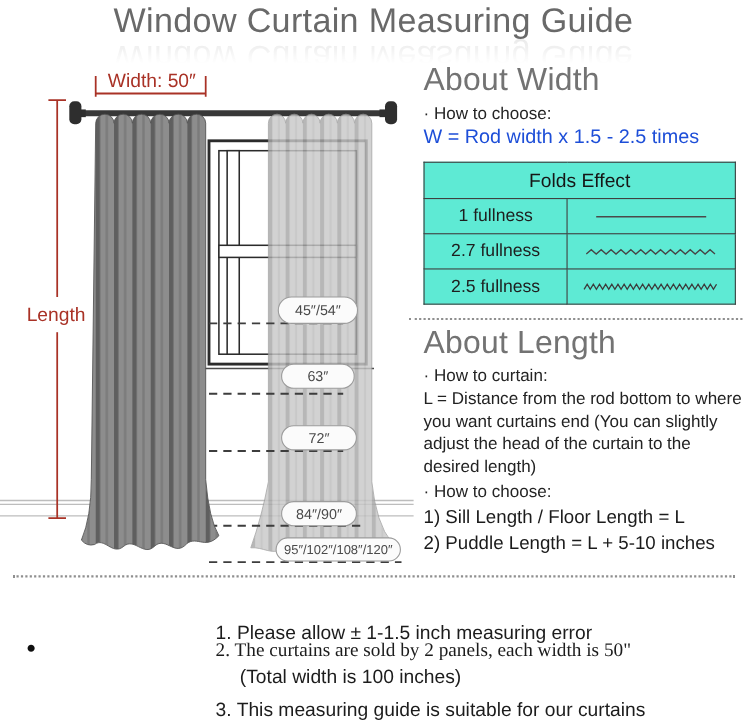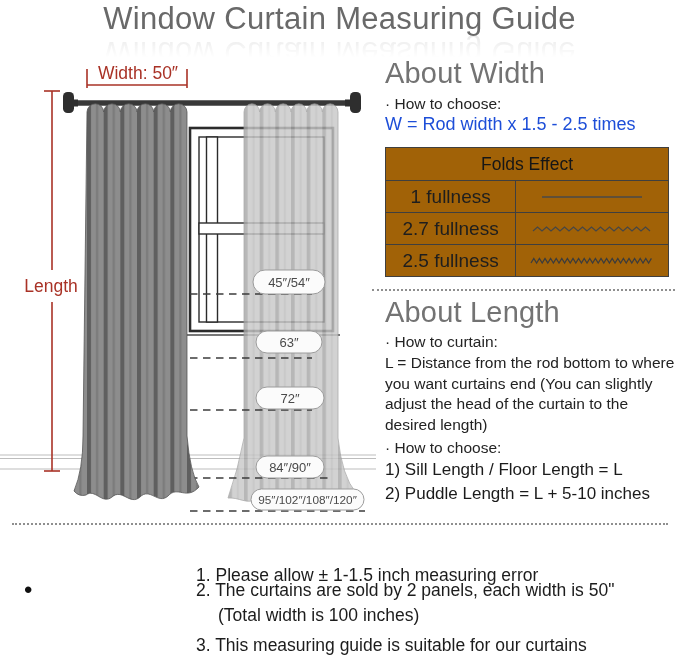--- a/index.html
+++ b/index.html
@@ -25,27 +25,27 @@
 
   
   .h2 { font-size:29px; color:#737373; letter-spacing:.2px; white-space:nowrap; }
   .bullet-line { font-size:15.5px; color:#242424; white-space:nowrap; }
   .formula { font-size:18px; color:#1d4ed8; white-space:nowrap; }
   .par { font-size:15.5px; line-height:20.5px; color:#222; }
   .rule { font-size:17px; color:#1b1b1b; white-space:nowrap; }
 
   table.folds {
     border-collapse:collapse; width:284px; table-layout:fixed;
-    background:#a16207;
+    background:#5eead4;
   }
   table.folds th, table.folds td {
     border:1.5px solid #3f3f3f; text-align:center; vertical-align:middle;
   }
   table.folds th { height:33px; font-size:17.5px; font-weight:normal; color:#161616; }
-  table.folds td { height:32px; font-size:19px; color:#1e1e1e; }
+  table.folds td { height:32px; font-size:16px; color:#1e1e1e; }
   td.pattern-cell svg { display:block; margin:0 auto; }
 
   .dotted-sep { border-top:2px dotted #8f8f8f; height:0; }
 
   
   .note-head { display:flex; align-items:center; gap:10px; color:#0f0f0f; }
   .note-head .dot { font-size:24px; line-height:1; }
   .note-head .word { font-size:41px; letter-spacing:1px; line-height:1; }
   .note-item { font-size:17.5px; color:#1c1c1c; white-space:nowrap; }
 </style>
@@ -203,15 +203,15 @@
 <div class="abs bullet-line" style="left:385px; top:439px;">· How to choose:</div>
 <div class="abs rule" style="left:385px; top:460px;">1)  Sill Length / Floor Length = L</div>
 <div class="abs rule" style="left:385px; top:484px;">2)  Puddle Length = L + 5-10 inches</div>
 
 <div class="abs dotted-sep" style="left:12px; top:523px; width:656px;"></div>
 
 <div class="abs note-head" style="left:24px; top:578px;">
   <span class="dot">•</span>
 </div>
 <div class="abs note-item" style="left:196px; top:549px;margin-top:16px;">1. Please allow ± 1-1.5 inch measuring error</div>
-<div class="abs note-item" style="left:196px; top:580px;">2. The curtains are sold by 2 panels, each width is 50"</div>
+<div class="abs note-item" style="left:196px; top:580px;font-family:Liberation Serif, serif;">2. The curtains are sold by 2 panels, each width is 50"</div>
 <div class="abs note-item" style="left:218px; top:605px;">(Total width is 100 inches)</div>
 <div class="abs note-item" style="left:196px; top:635px;">3. This measuring guide is suitable for our curtains</div>
 
 </body></html>

